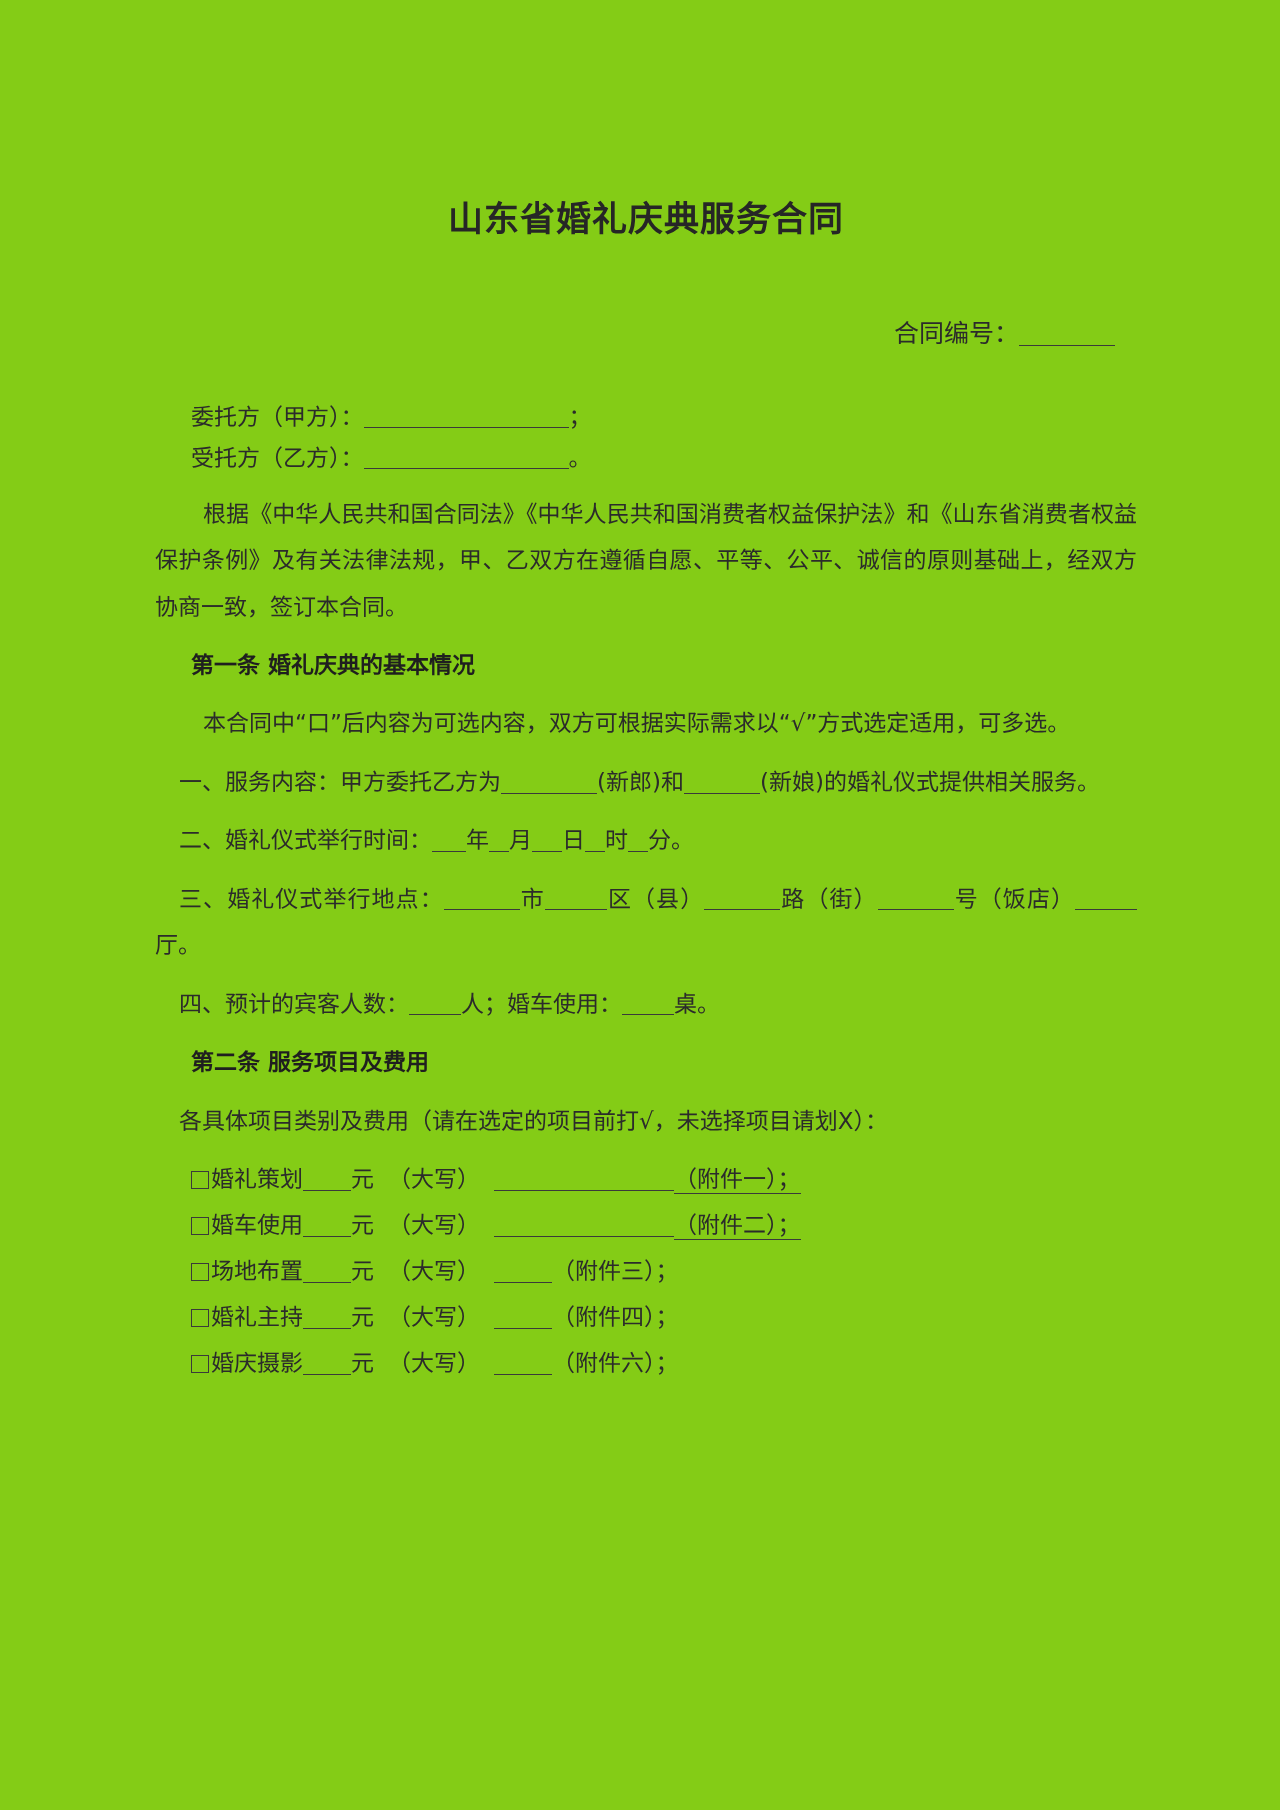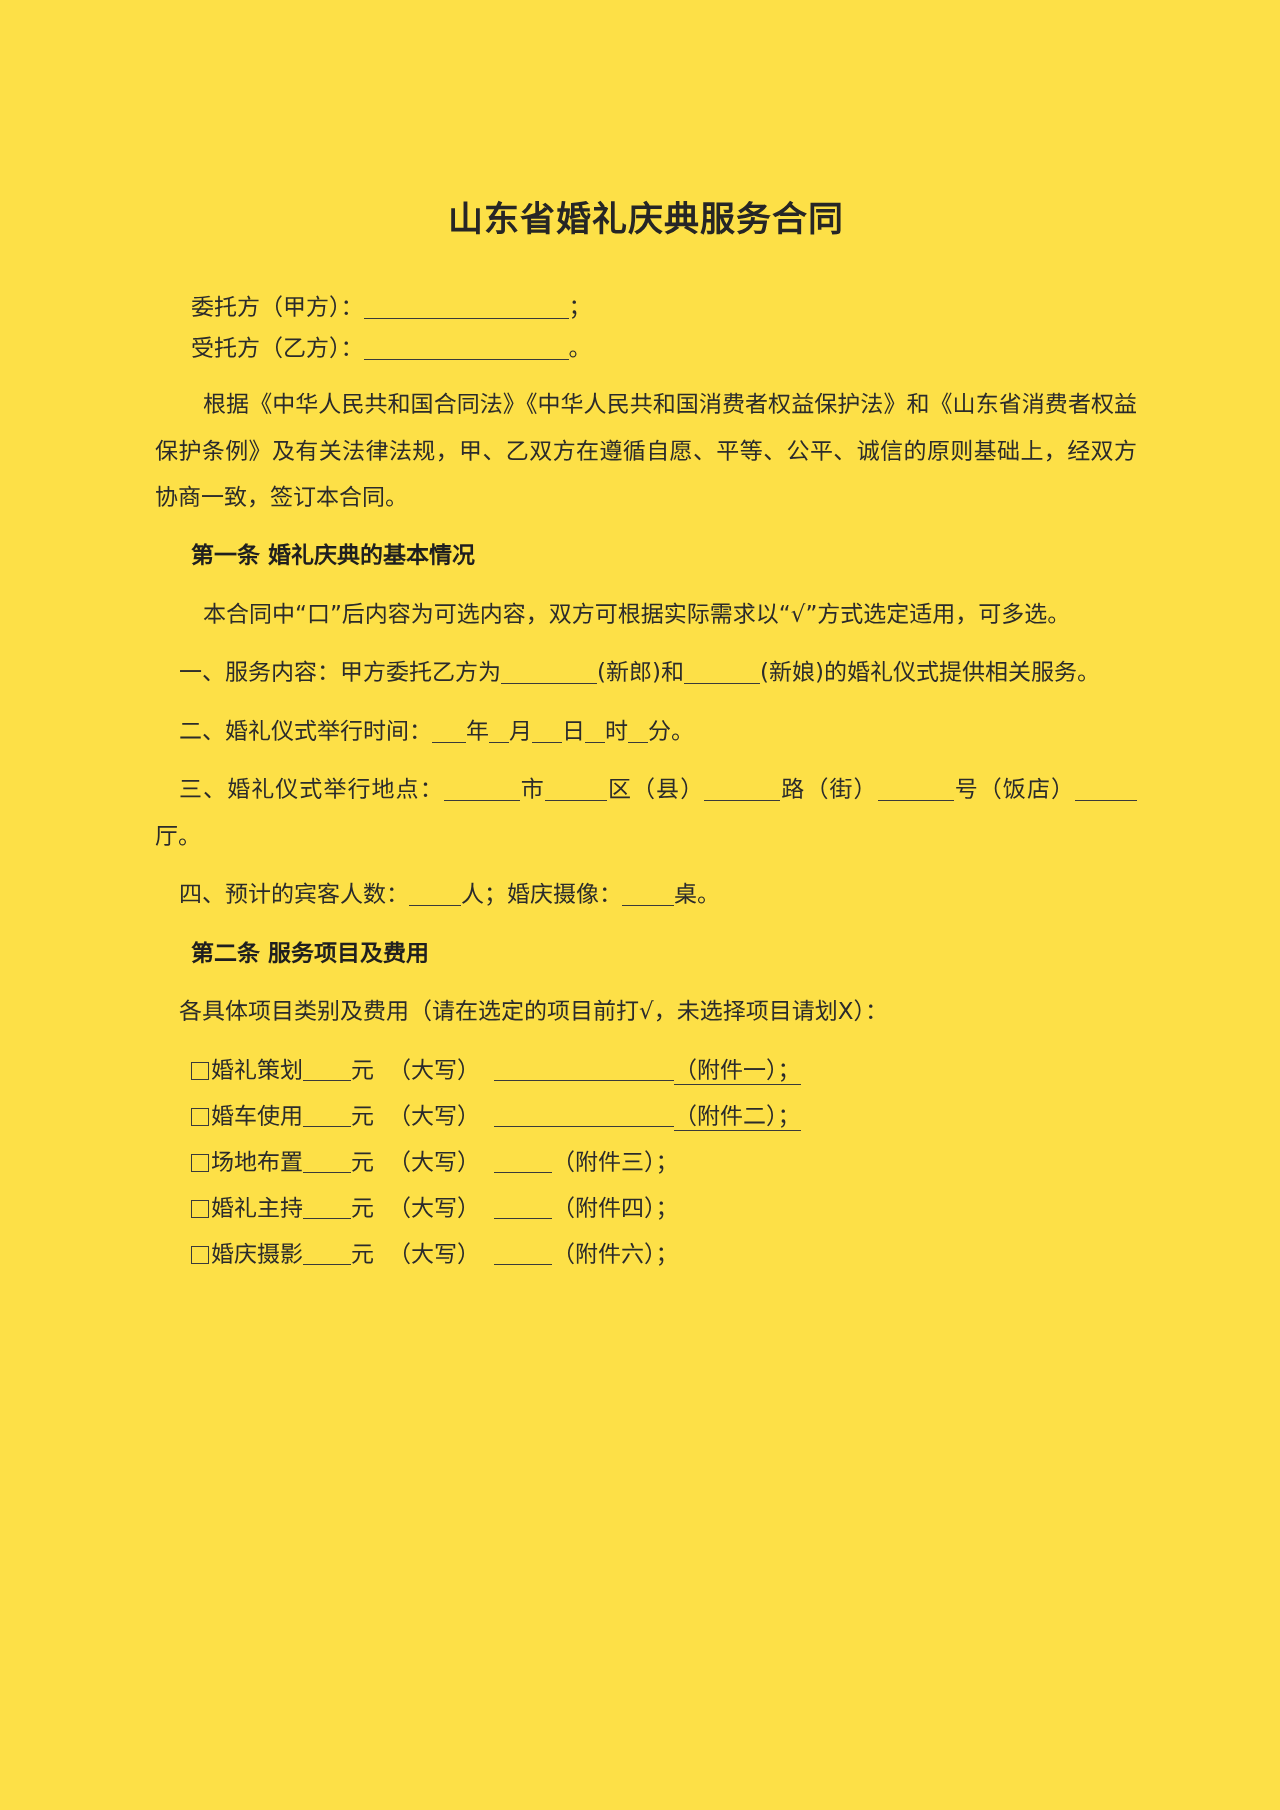--- a/index.html
+++ b/index.html
@@ -10,21 +10,21 @@
   }
   body {
     font-family: "DejaVu Sans", "Liberation Sans", sans-serif;
     color: #2b2b2b;
   }
   .page {
     position: relative;
     width: 1280px;
     height: 1810px;
     margin: 0 auto;
-    background: #fde047;
+    background: #84cc16;
     box-sizing: border-box;
     overflow: hidden;
   }
   .doc-body {
     position: absolute;
     left: 143px;
     top: 0;
     width: 1006px;
   }
 
@@ -145,20 +145,23 @@
   .gap-18 { margin-top: 18px; }
 </style>
 </head>
 <body>
 
 <div class="page">
   <div class="doc-body">
 
     <h1 class="doc-title">山东省婚礼庆典服务合同</h1>
 
+    <div class="contract-no-row">
+      <span class="contract-no-label">合同编号：</span><span class="blank blank-contract"></span>
+    </div>
 
     <div class="parties">
       <div class="party-line">
         <span>委托方（甲方）：</span><span class="blank blank-party"></span><span>；</span>
       </div>
       <div class="party-line">
         <span>受托方（乙方）：</span><span class="blank blank-party"></span><span>。</span>
       </div>
     </div>
 
@@ -174,21 +177,21 @@
 
     <p class="para indent-half">
       <span>二、婚礼仪式举行时间：</span><span class="blank b-time-y"></span><span>年</span><span class="blank b-time-s"></span><span>月</span><span class="blank b-time-m"></span><span>日</span><span class="blank b-time-s"></span><span>时</span><span class="blank b-time-s"></span><span>分</span><span>。</span>
     </p>
 
     <p class="para indent-half">
       <span>三、婚礼仪式举行地点：</span><span class="blank b-m"></span><span>市</span><span class="blank b-sm"></span><span>区（县）</span><span class="blank b-m"></span><span>路（街）</span><span class="blank b-m"></span><span>号（饭店）</span><span class="blank b-sm"></span><span>厅。</span>
     </p>
 
     <p class="para indent-half">
-      <span>四、预计的宾客人数：</span><span class="blank b-s"></span><span>人；</span><span>婚庆摄像：</span><span class="blank b-s"></span><span>桌。</span>
+      <span>四、预计的宾客人数：</span><span class="blank b-s"></span><span>人；</span><span>婚车使用：</span><span class="blank b-s"></span><span>桌。</span>
     </p>
 
     <p class="article-head gap-12">第二条 服务项目及费用</p>
 
     <p class="para indent-half">各具体项目类别及费用（请在选定的项目前打√，未选择项目请划X）：</p>
 
     <ul class="service-list gap-12">
 
       <li class="service-item">
         <span class="checkbox-glyph"></span><span>婚礼策划</span><span class="blank amt-blank"></span><span>元</span><span class="spacer-sm"></span><span>（大写）</span><span class="spacer-sm"></span><span class="cap-blank-long attach-underlined"></span><span class="attach-underlined">（附件一）；</span>

